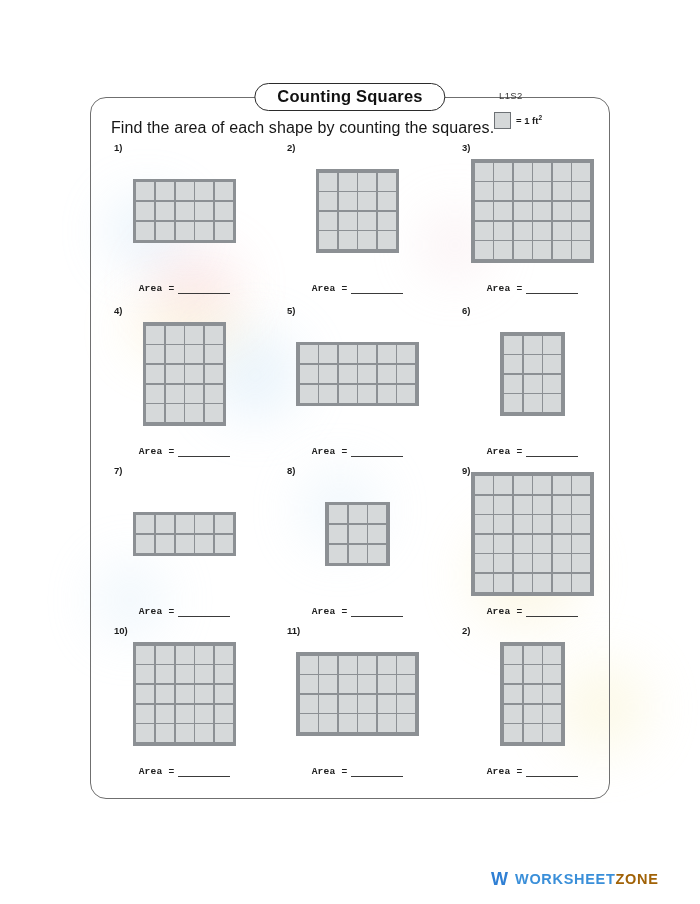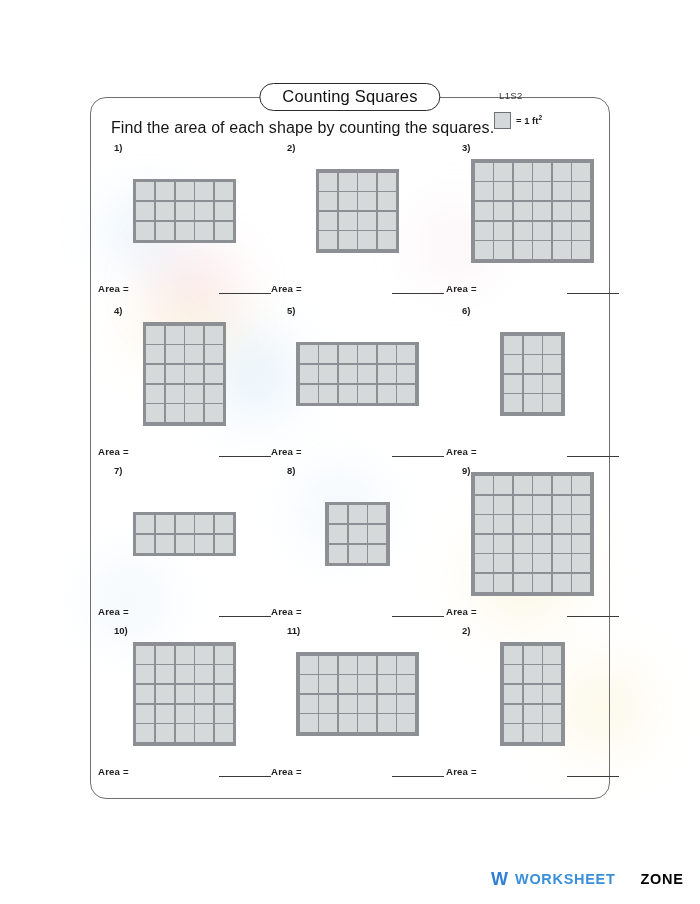--- a/index.html
+++ b/index.html
@@ -53,21 +53,21 @@
   .title-pill {
     position: absolute;
     left: 50%;
     top: -15px;
     transform: translateX(-50%);
     padding: 3px 22px 4px 22px;
     border: 1.6px solid #2b2b2b;
     border-radius: 20px;
     background: #ffffff;
     font-size: 16.5px;
-    font-weight: normal;
+    font-weight: bold;
     color: #111111;
     letter-spacing: .2px;
     white-space: nowrap;
   }
 
   
   .code {
     position: absolute;
     left: 499px;
     top: 90px;
@@ -161,24 +161,25 @@
     width: 18px;
     height: 18px;
   }
 
   .area-line {
     position: absolute;
     left: 0; right: 0;
     bottom: 6px;
     display: flex;
     align-items: flex-end;
-    justify-content: space-between;
+    justify-content: center;
     gap: 4px;
     font-size: 9.6px;
     color: #222222;
+    font-family: Liberation Mono, monospace;
   }
   .area-label { font-weight: 600; letter-spacing: .2px; }
   .area-blank {
     display: inline-block;
     width: 52px;
     border-bottom: 1.3px solid #3a3a3a;
     height: 10px;
   }
 
   
@@ -197,21 +198,21 @@
     color: #2f7fd4;
     line-height: 1;
   }
   .brand-text {
     font-size: 14.5px;
     font-weight: bold;
     letter-spacing: .7px;
     line-height: 1;
   }
   .brand-a { color: #3a8fd9; margin-top: 15px; }
-  .brand-b { color: #000000; margin-left: 25px; }
+  .brand-b { color: #a16207; }
 </style>
 </head>
 <body>
 
 <div class="blobs">
   <div class="blob b1"></div>
     <div class="blob b2"></div>
     <div class="blob b3"></div>
   <div class="blob b4"></div>
     <div class="blob b5"></div>

